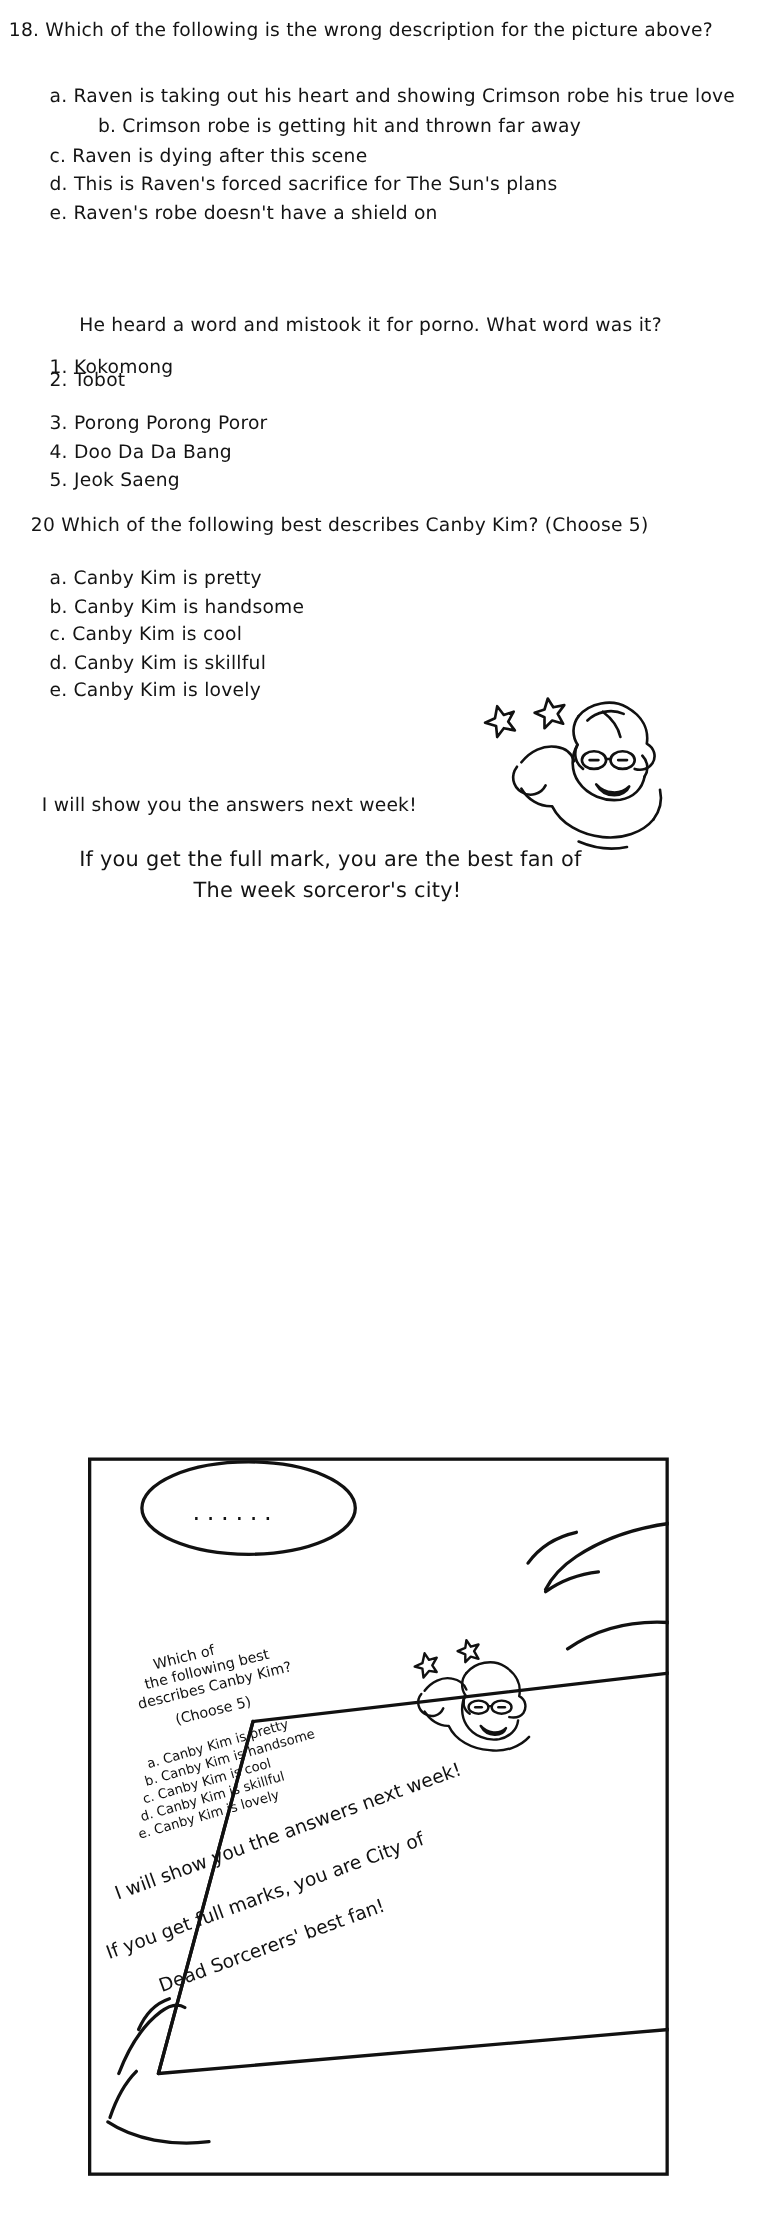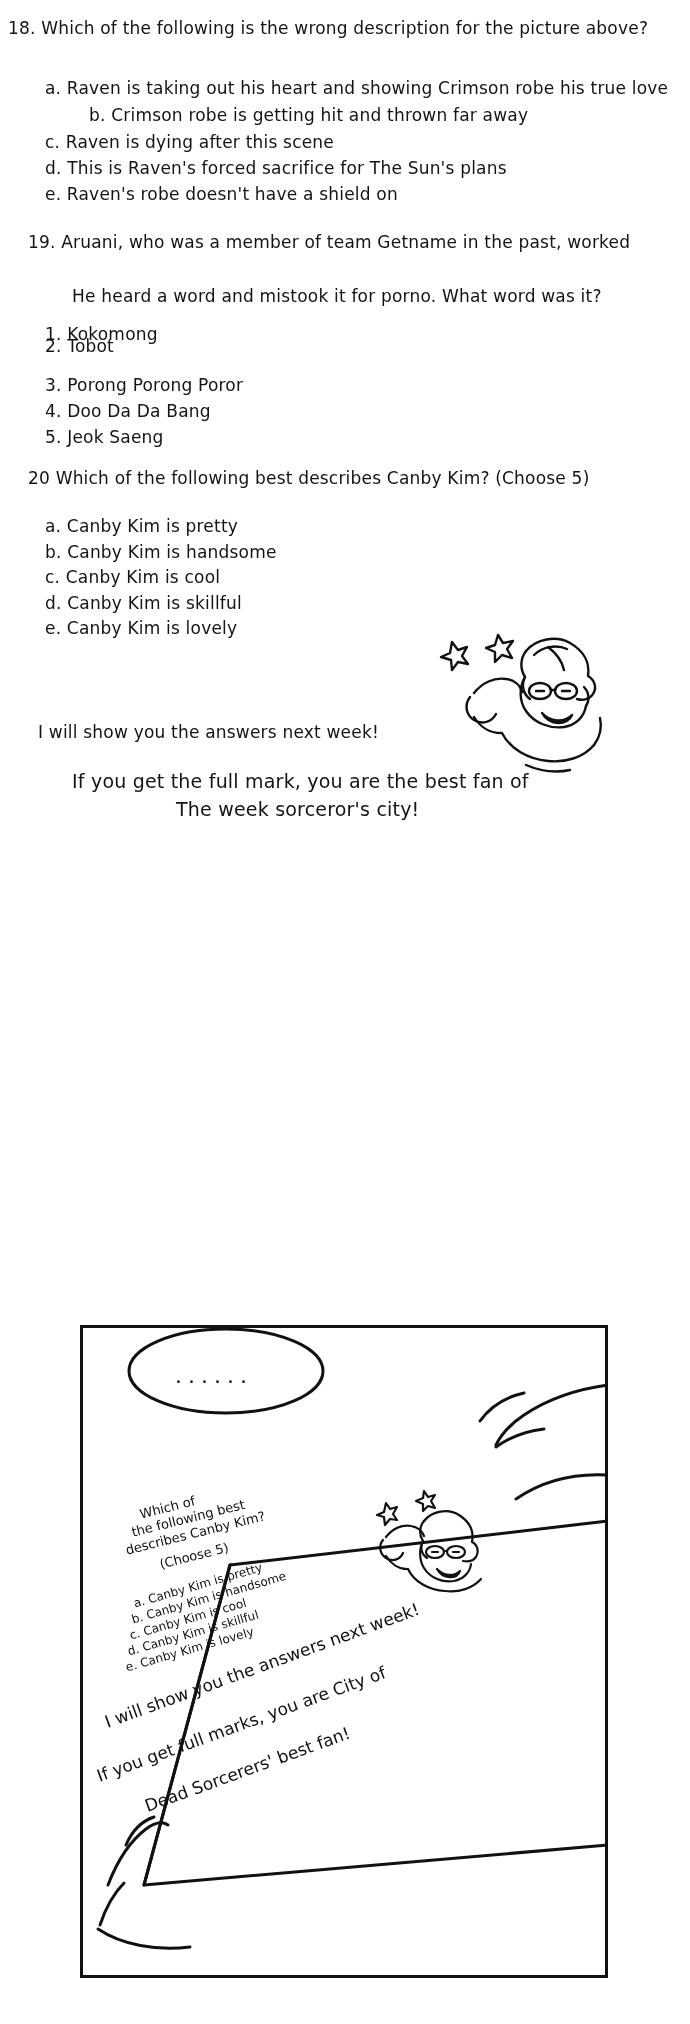--- a/index.html
+++ b/index.html
@@ -97,21 +97,20 @@
 <div class="page">
 
   <div class="txt q-head" style="left:8px; top:18px;">18. Which of the following is the wrong description for the picture above?</div>
 
   <div class="txt opt" style="left:45px; top:78px;">a. Raven is taking out his heart and showing Crimson robe his true love</div>
   <div class="txt opt" style="left:45px; top:105px;margin-left:44px;">b. Crimson robe is getting hit and thrown far away</div>
   <div class="txt opt" style="left:45px; top:158px;">d. This is Raven's forced sacrifice for The Sun's plans</div>
   <div class="txt opt" style="left:45px; top:132px;">c. Raven is dying after this scene</div>
   <div class="txt opt" style="left:45px; top:184px;">e. Raven's robe doesn't have a shield on</div>
 
-  <div class="txt q-body" style="left:28px; top:232px;">19. Aruani, who was a member of team Getname in the past, worked</div>
   <div class="txt q-body" style="left:72px; top:286px;">He heard a word and mistook it for porno. What word was it?</div>
 
   <div class="txt opt" style="left:45px; top:324px;">1. Kokomong</div>
   <div class="txt opt" style="left:45px; top:336px;">2. Tobot</div>
   <div class="txt opt" style="left:45px; top:375px;">3. Porong Porong Poror</div>
   <div class="txt opt" style="left:45px; top:401px;">4. Doo Da Da Bang</div>
   <div class="txt opt" style="left:45px; top:427px;">5. Jeok Saeng</div>
 
   <div class="txt q-head" style="left:28px; top:468px;">20 Which of the following best describes Canby Kim? (Choose 5)</div>
 

